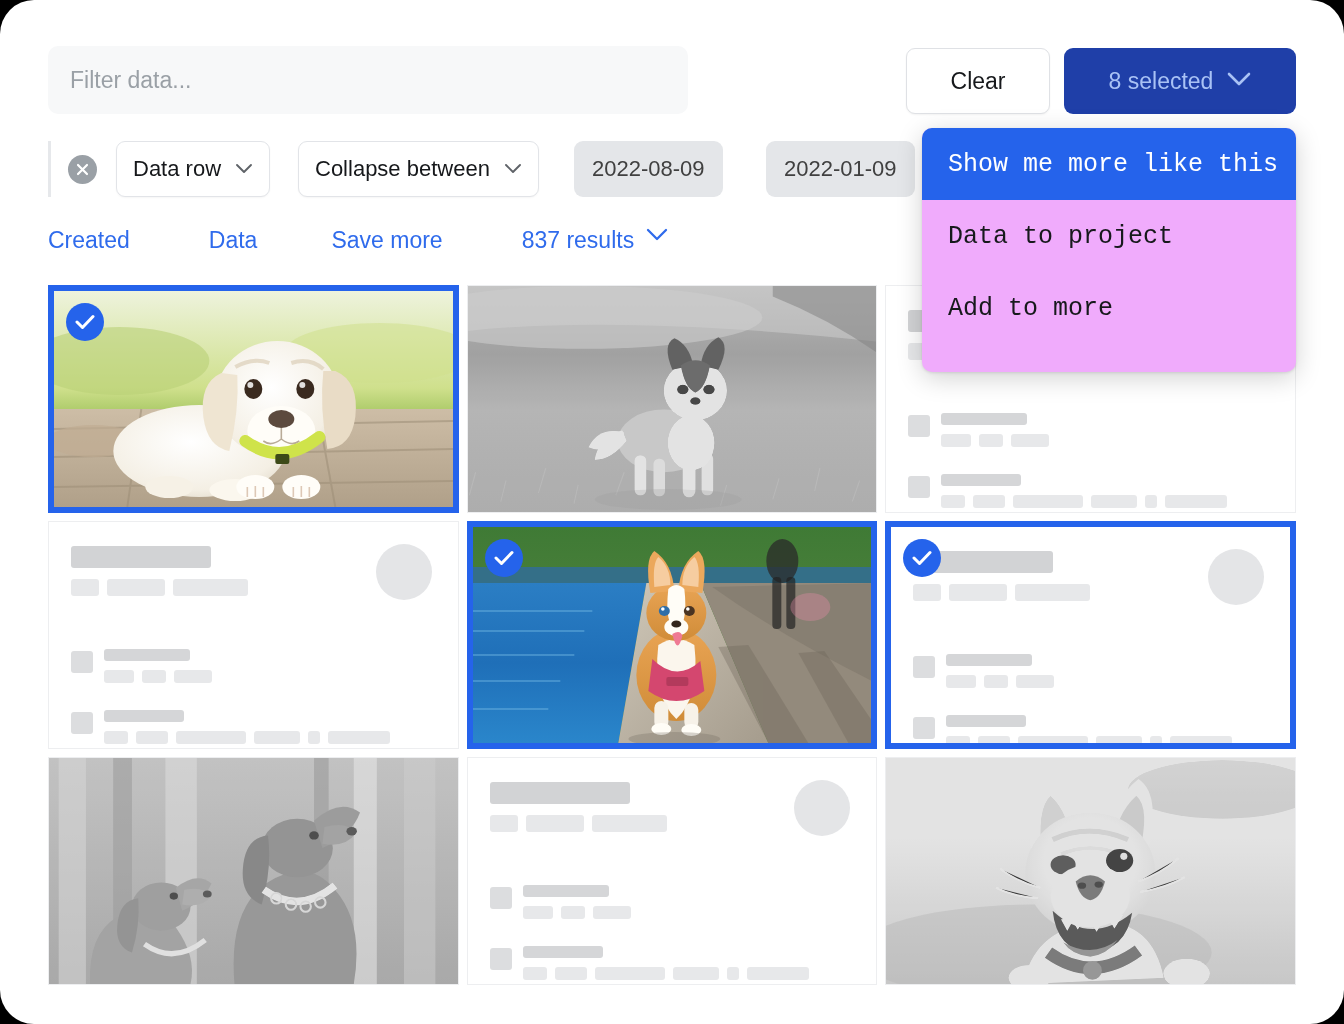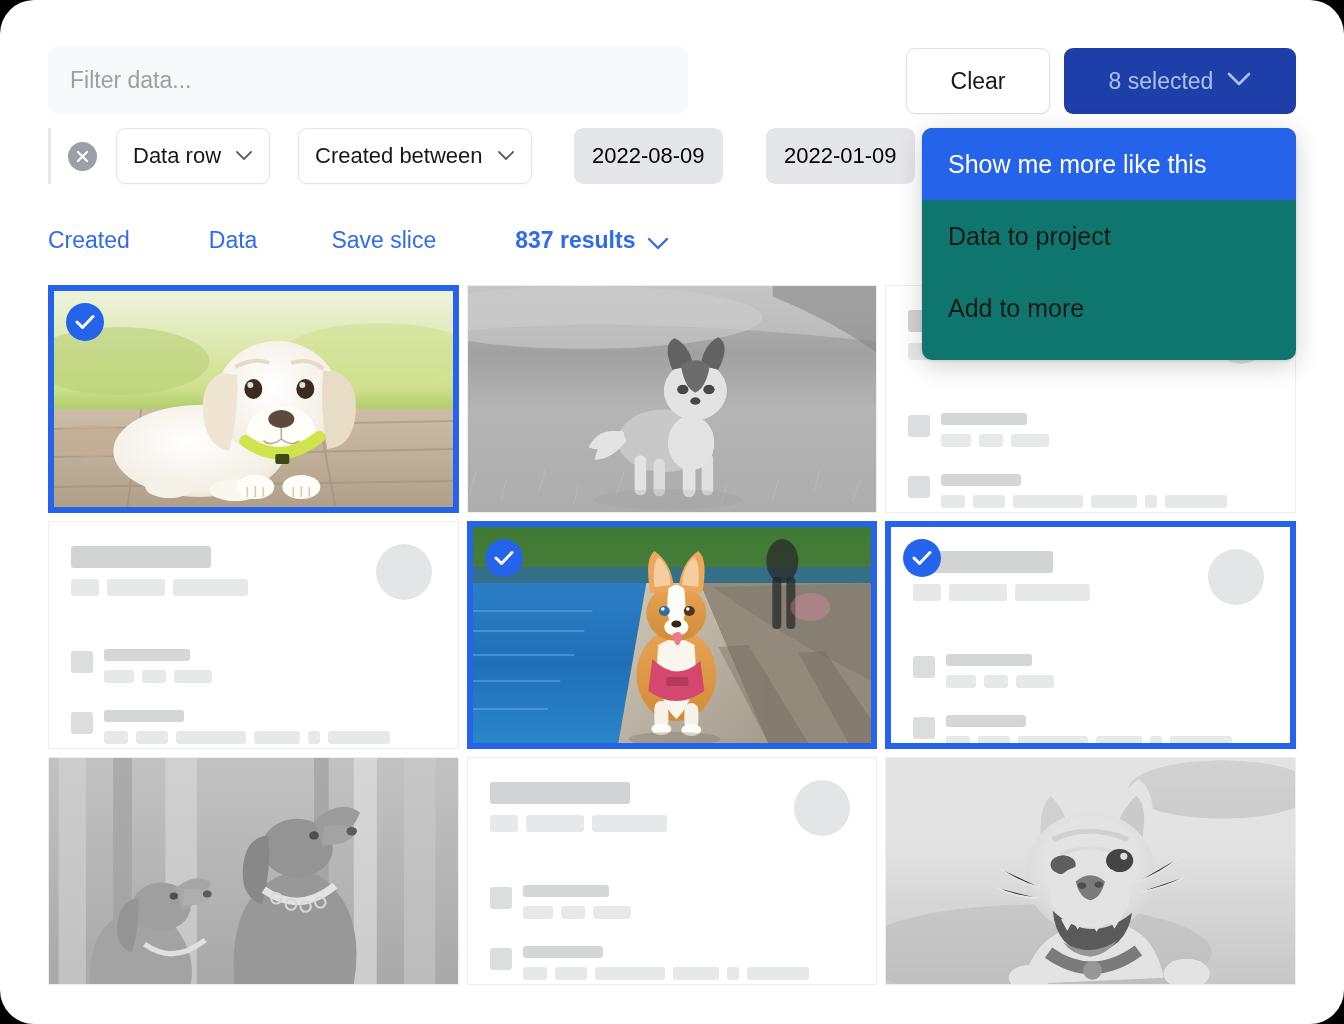--- a/index.html
+++ b/index.html
@@ -54,21 +54,21 @@
     display: flex; align-items: center; justify-content: center;
     gap: 14px;
     cursor: pointer;
   }
   .selected-btn .lbl { font-size: 23px; color: #a9c2f5; }
   .selected-btn .chev { display: block; }
 
   
   .chiprow {
     position: absolute;
-    left: 48px; top: 128px;
+    left: 48px; top: 141px;
     width: 1248px; height: 58px;
   }
   .chip-leftbar {
     position: absolute; left: 0; top: 0;
     width: 3px; height: 56px; background: #e6e8eb;
   }
   .chip-x {
     position: absolute; left: 20px; top: 14px;
     width: 29px; height: 29px;
     border-radius: 50%;
@@ -93,36 +93,36 @@
   .chip-sel-2 { left: 250px; }
   .chip-date {
     position: absolute; top: 0;
     height: 56px;
     background: #e4e6e9;
     border: none; border-radius: 9px;
     display: flex; align-items: center;
     padding: 0 18px;
     cursor: pointer;
   }
-  .chip-date .txt { font-size: 22px; color: #000000; white-space: nowrap; }
+  .chip-date .txt { font-size: 22px; color: #404040; white-space: nowrap; }
   .chip-date-1 { left: 526px; }
   .chip-date-2 { left: 718px; }
 
   
   .actions {
     position: absolute; left: 48px; top: 218px;
     height: 44px;
     display: flex; align-items: center;
   }
   .actions .act {
     font-size: 23px; color: #2f6bec;
     cursor: pointer; white-space: nowrap;
   }
   .gap1 { width: 79px; } .gap2 { width: 74px; } .gap3 { width: 79px; }
-  .results-wrap { display: flex; align-items: flex-end; gap: 12px; cursor: pointer; font-weight: bold; }
+  .results-wrap { display: flex; align-items: flex-start; gap: 12px; cursor: pointer; }
 
   
   .grid {
     position: absolute;
     left: 48px; top: 285px;
     width: 1248px;
     display: grid;
     grid-template-columns: repeat(3, 1fr);
     grid-auto-rows: 228px;
     gap: 8px;
@@ -161,26 +161,27 @@
   .sk-chips { display: flex; flex-wrap: wrap; gap: 8px; margin-top: 9px; }
   .sk-chip { height: 13px; background: #e7e8ea; border-radius: 3px; }
   .sec1 { margin-top: 53px; }
   .sec2 { margin-top: 27px; }
 
   
   .menu {
     position: absolute;
     left: 922px; top: 128px;
     width: 374px;
-    background: #0f766e;
+    background: #f0abfc;
     border-radius: 10px;
     box-shadow: 0 6px 26px rgba(0,0,0,0.18), 0 1px 3px rgba(0,0,0,0.10);
     overflow: hidden;
     z-index: 50;
-    padding-bottom: 16px;
+    padding-bottom: 28px;
+    font-family: Liberation Mono, monospace;
   }
   .menu-item {
     height: 72px;
     display: flex; align-items: center;
     padding: 0 26px;
     font-size: 25px; color: #17191c;
     cursor: pointer;
     white-space: nowrap;
   }
   .menu-item.hl { background: #2563eb; color: #ffffff; }
@@ -278,21 +279,21 @@
     <div class="chip-select chip-sel-1">
       <span class="txt">Data row</span>
       <span>
         <svg width="18" height="11" viewBox="0 0 18 11">
           <path d="M2 2 L9 9 L16 2" fill="none" stroke="#5f6368" stroke-width="1.9" stroke-linecap="round" stroke-linejoin="round"></path>
         </svg>
       </span>
     </div>
 
     <div class="chip-select chip-sel-2">
-      <span class="txt">Created between</span>
+      <span class="txt">Collapse between</span>
       <span>
         <svg width="18" height="11" viewBox="0 0 18 11">
           <path d="M2 2 L9 9 L16 2" fill="none" stroke="#5f6368" stroke-width="1.9" stroke-linecap="round" stroke-linejoin="round"></path>
         </svg>
       </span>
     </div>
 
     <div class="chip-date chip-date-1">
       <span class="txt">2022-08-09</span>
     </div>
@@ -300,21 +301,21 @@
     <div class="chip-date chip-date-2">
       <span class="txt">2022-01-09</span>
     </div>
   </div>
 
   <div class="actions">
     <span class="act">Created</span>
     <span class="gap1"></span>
     <span class="act">Data</span>
     <span class="gap2"></span>
-    <span class="act">Save slice</span>
+    <span class="act">Save more</span>
     <span class="gap3"></span>
     <span class="results-wrap">
       <span class="act">837 results</span>
       <span>
         <svg width="22" height="13" viewBox="0 0 22 13">
           <path d="M2 2 L11 11 L20 2" fill="none" stroke="#2f6bec" stroke-width="2.3" stroke-linecap="round" stroke-linejoin="round"></path>
         </svg>
       </span>
     </span>
   </div>

